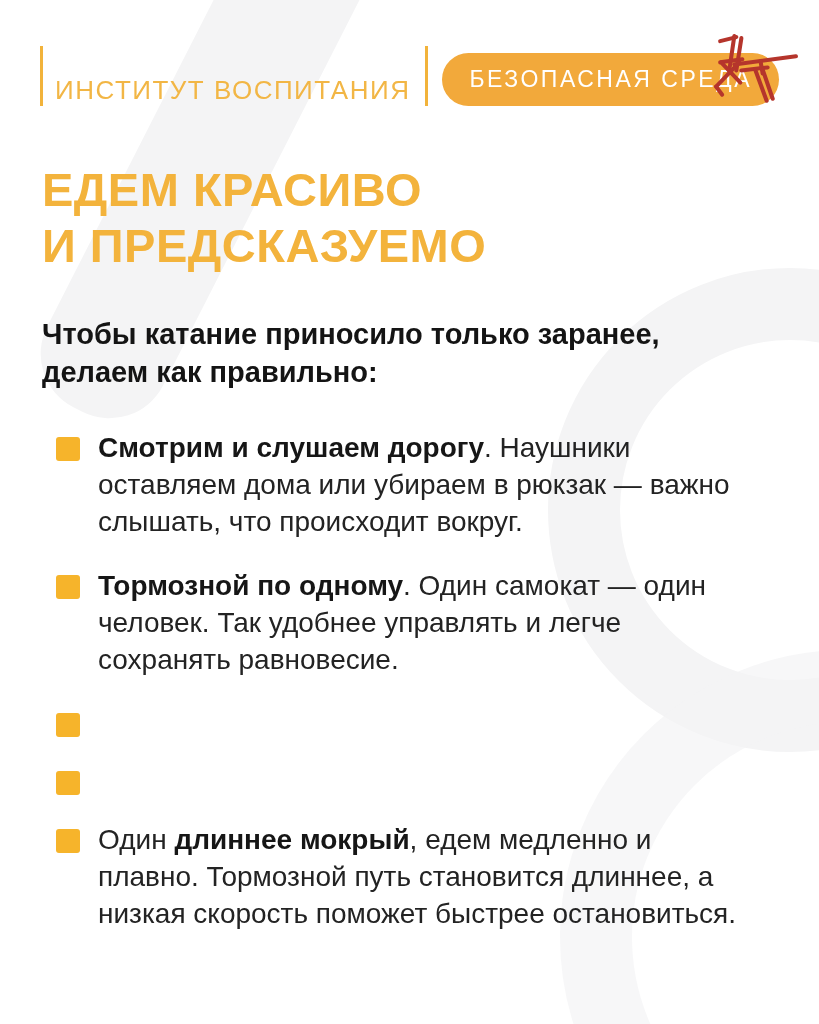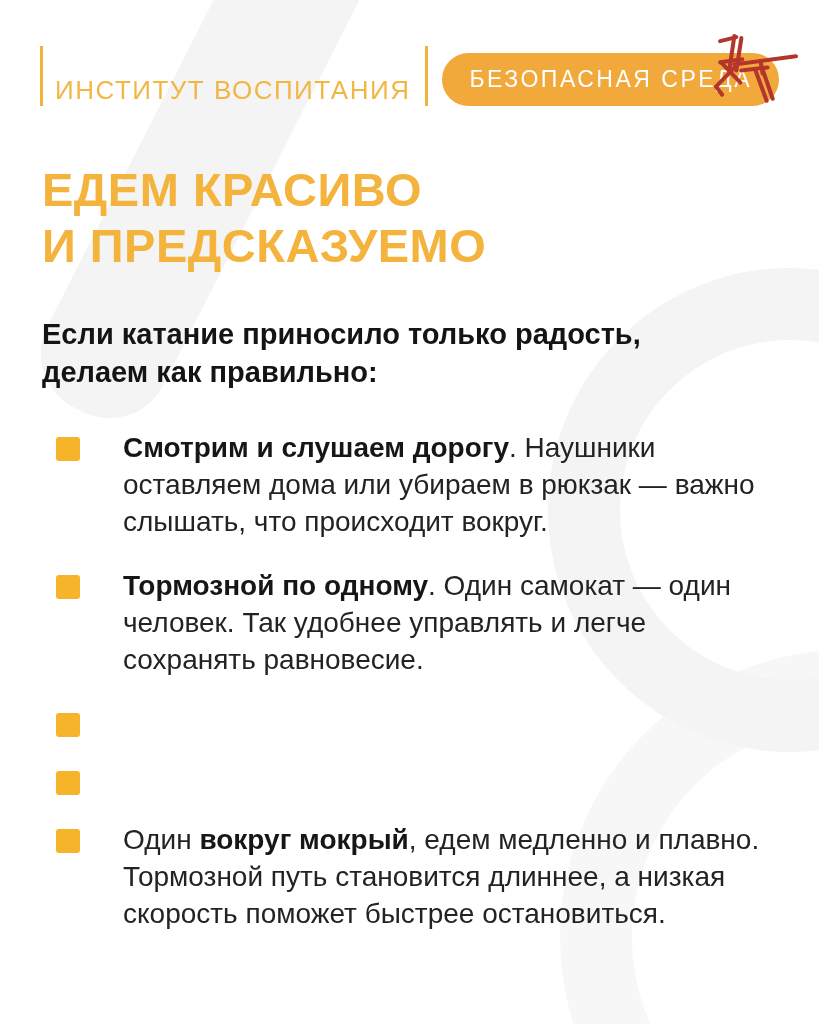--- a/index.html
+++ b/index.html
@@ -83,21 +83,21 @@
     margin-bottom: 27px;
   }
   .sq {
     flex: none;
     width: 24px; height: 24px;
     margin: 7px 0 0 0;
     background: #f6b42b;
     border-radius: 3px;
   }
   .tip-text {
-    margin-left: 43px;
+    margin-left: 18px;
     max-width: 648px;
     font-size: 28px;
     line-height: 1.32;
     color: #232323;
   }
   .tip-text .b { font-weight: 700; color: #161616; }
 </style>
 </head>
 <body>
 
@@ -133,37 +133,37 @@
         <line x1="50" y1="42" x2="61" y2="72"></line>
         <line x1="57" y1="41" x2="67" y2="70"></line>
       </g>
     </svg>
 
     <h1 class="title">
       <span>ЕДЕМ КРАСИВО</span>
       <span>И ПРЕДСКАЗУЕМО</span>
     </h1>
 
-    <p class="intro">Если катание приносило только радость, делаем как правильно:</p>
+    <p class="intro">Чтобы катание приносило только заранее, делаем как правильно:</p>
 
     <ul class="tips" id="tips">
         <li>
           <span class="sq"></span>
           <div class="tip-text"><span class="b">Смотрим и слушаем дорогу</span><span>. Наушники оставляем дома или убираем в рюкзак — важно слышать, что происходит вокруг.</span></div>
         </li>
         <li>
           <span class="sq"></span>
           <div class="tip-text"><span class="b">Тормозной по одному</span><span>. Один самокат — один человек. Так удобнее управлять и легче сохранять равновесие.</span></div>
         </li>
         <li>
           <span class="sq"></span>
         </li>
         <li>
           <span class="sq"></span>
         </li>
         <li>
           <span class="sq"></span>
-          <div class="tip-text"><span>Один </span><span class="b">вокруг мокрый</span><span>, едем медленно и плавно. Тормозной путь становится длиннее, а низкая скорость поможет быстрее остановиться.</span></div>
+          <div class="tip-text"><span>Один </span><span class="b">длиннее мокрый</span><span>, едем медленно и плавно. Тормозной путь становится длиннее, а низкая скорость поможет быстрее остановиться.</span></div>
         </li>
       </ul>
 
   </div>
 </div>
 
 </body></html>

